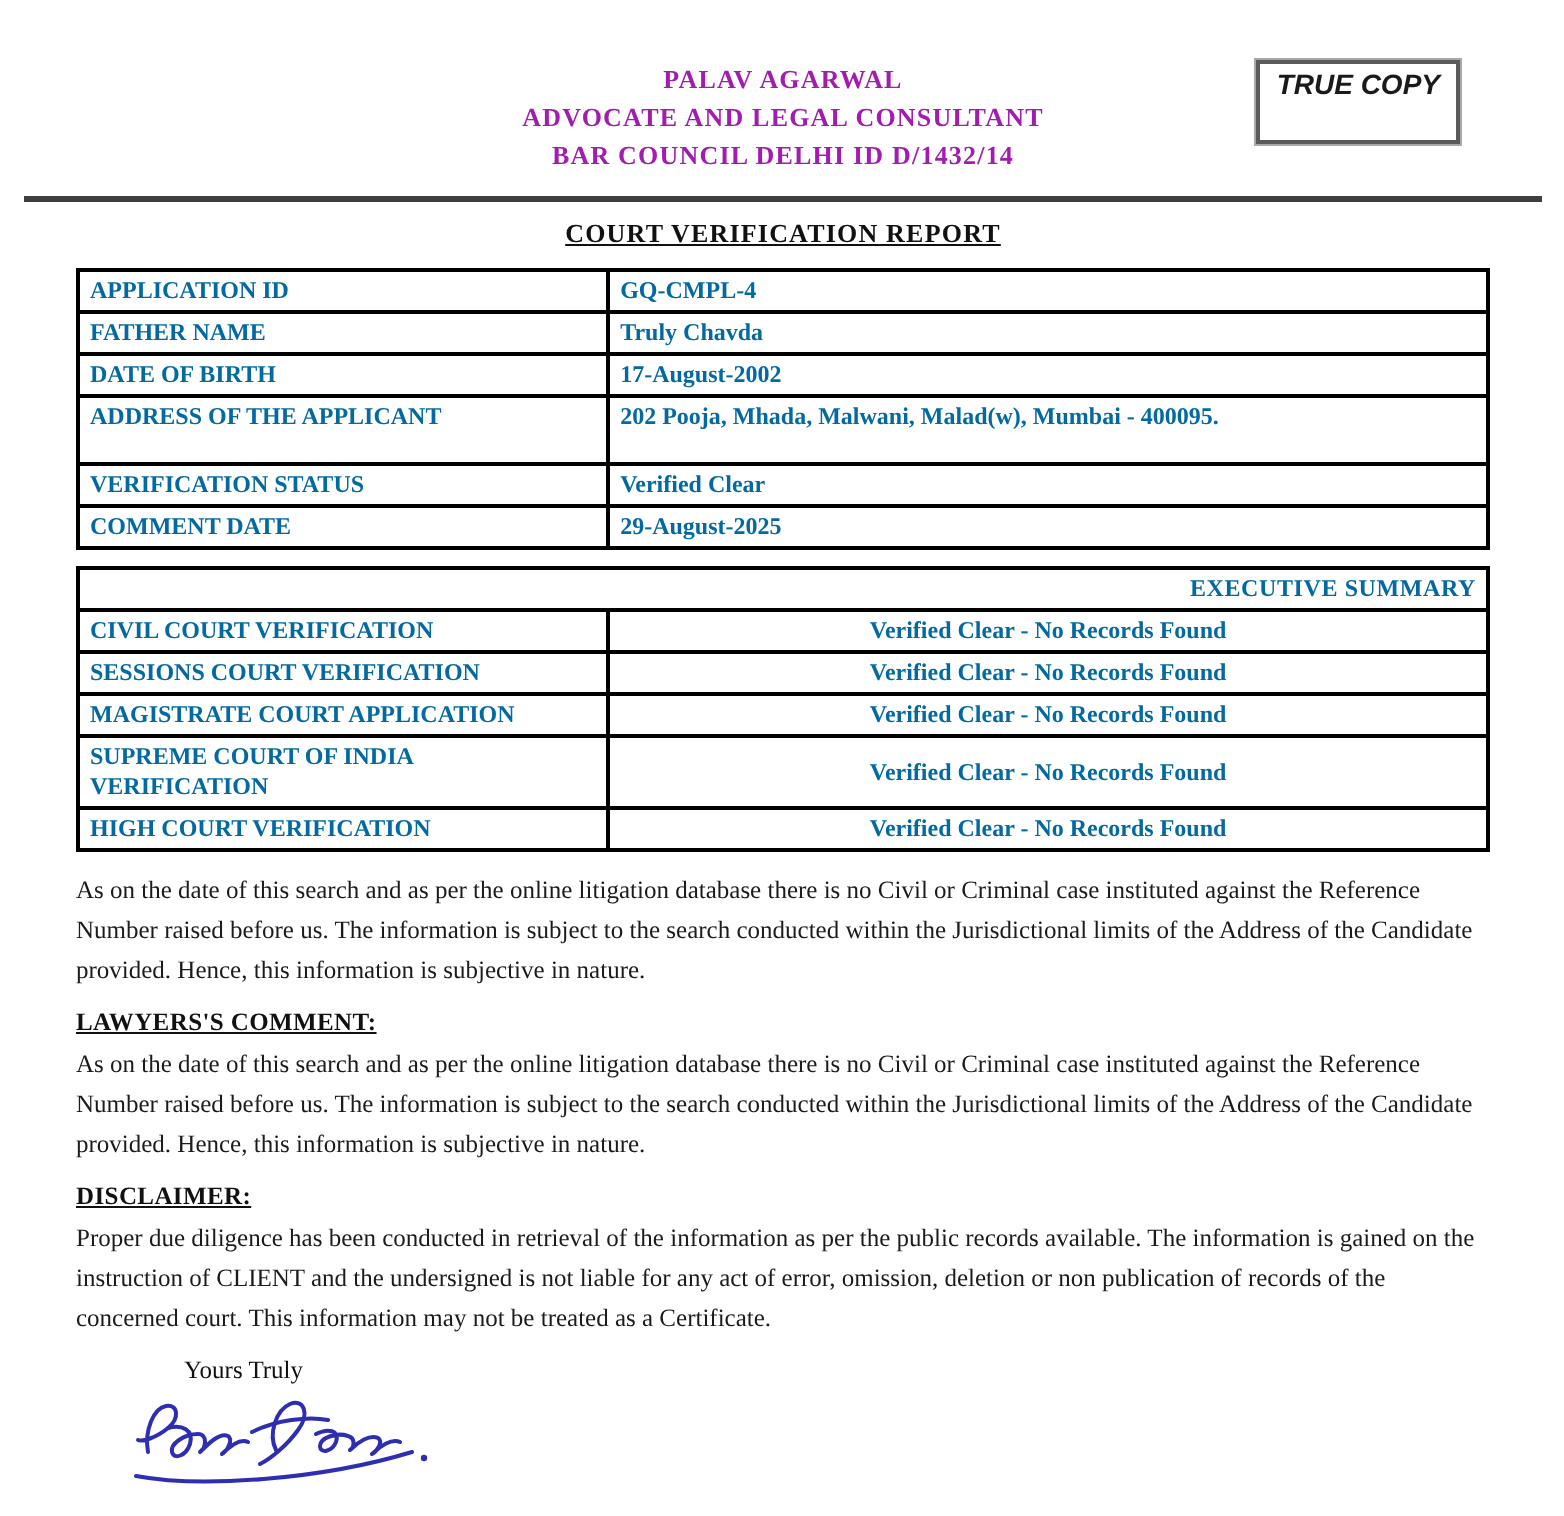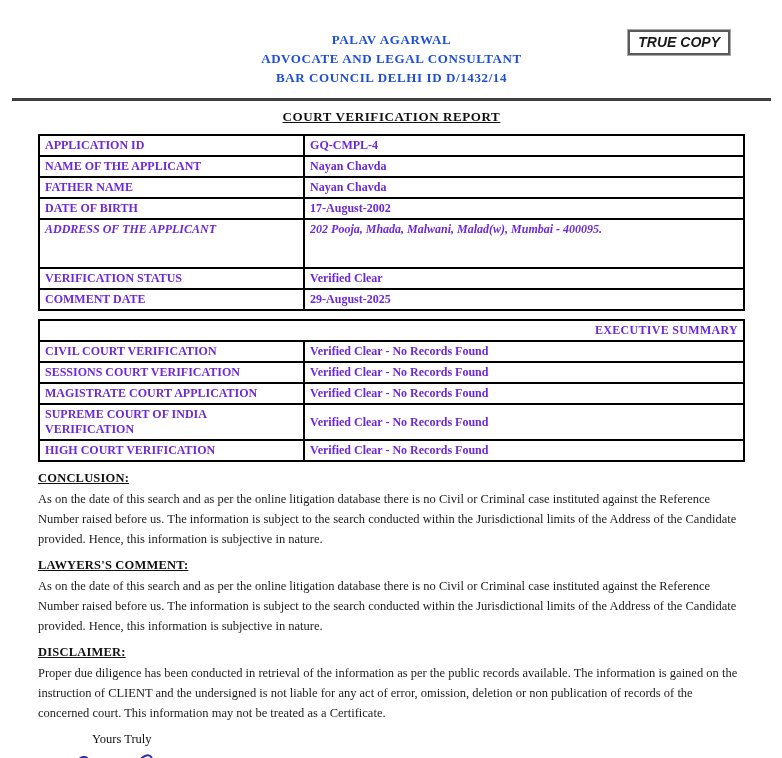--- a/index.html
+++ b/index.html
@@ -7,44 +7,44 @@
     margin: 0; padding: 0;
     width: 782px; height: 758px;
     background: #ffffff;
     font-family: "Liberation Serif", "DejaVu Serif", serif;
     color: #111111;
     overflow: hidden;
   }
   .page { position: relative; width: 782px; height: 758px; padding: 30px 37px 0 38px; }
 
   
-  .letterhead { text-align: center; font-weight: bold; font-size: 13px; line-height: 19px; letter-spacing: 0.6px; color: #1d4ed8; }
+  .letterhead { text-align: center; font-weight: bold; font-size: 13px; line-height: 19px; letter-spacing: 0.6px; color: #a21caf; }
   .stamp-box {
     position: absolute; top: 30px; right: 52px;
     border: 2px solid #5a5a5a;
     box-shadow: 0 0 0 1px #a9a9a9;
-    padding: 2px 8px 3px 8px;
+    padding: 2px 8px 20px 8px;
     font-family: "Liberation Sans", sans-serif;
     font-style: italic; font-weight: bold; font-size: 14px; color: #1a1a1a;
     background: #ffffff;
   }
   .rule { margin: 11px -26px 0 -26px; height: 3px; background: #3f3f3f; border: 0; }
 
   .report-title { margin: 8px 0 0 0; text-align: center; font-size: 13px; font-weight: bold; text-decoration: underline; letter-spacing: 0.6px; }
 
   
-  table { border-collapse: collapse; width: 100%; font-size: 12px; font-weight: bold; color: #6d28d9; }
+  table { border-collapse: collapse; width: 100%; font-size: 12px; font-weight: bold; color: #0369a1; }
   td, th { border: 2px solid #000; padding: 2px 5px; line-height: 15px; }
   .applicant-table { margin-top: 9px; }
   .applicant-table td.cell-label { width: 37.6%; }
-  .applicant-table tr.tall-row td { height: 49px; vertical-align: top; font-style: italic; }
+  .applicant-table tr.tall-row td { height: 34px; vertical-align: top; }
   .summary-table { margin-top: 8px; }
   .summary-table th { text-align: right; letter-spacing: 0.3px; }
   .summary-table td.cell-label { width: 37.6%; text-align: left; }
-  .summary-table td.cell-value { text-align: left; }
+  .summary-table td.cell-value { text-align: center; }
 
   
   .text-section { margin-top: 9px; }
   .section-heading { font-size: 12.5px; font-weight: bold; text-decoration: underline; letter-spacing: 0.2px; }
   .section-body { margin: 3px 0 0 0; font-size: 12.5px; line-height: 20px; color: #1b1b1b; }
 
   
   .salutation { margin: 9px 0 0 54px; font-size: 12.5px; }
   .signature-wrap { margin: 2px 0 0 22px; height: 50px; }
 </style>
@@ -67,26 +67,22 @@
 
   <h1 class="report-title">COURT VERIFICATION REPORT</h1>
 
   <table class="applicant-table">
     <tbody>
       <tr>
         <td class="cell-label">APPLICATION ID</td>
         <td class="cell-value">GQ-CMPL-4</td>
       </tr>
       <tr>
-        <td class="cell-label">NAME OF THE APPLICANT</td>
-        <td class="cell-value">Nayan Chavda</td>
-      </tr>
-      <tr>
         <td class="cell-label">FATHER NAME</td>
-        <td class="cell-value">Nayan Chavda</td>
+        <td class="cell-value">Truly Chavda</td>
       </tr>
       <tr>
         <td class="cell-label">DATE OF BIRTH</td>
         <td class="cell-value">17-August-2002</td>
       </tr>
       <tr class="tall-row">
         <td class="cell-label">ADDRESS OF THE APPLICANT</td>
         <td class="cell-value">202 Pooja, Mhada, Malwani, Malad(w), Mumbai - 400095.</td>
       </tr>
       <tr>
@@ -122,21 +118,20 @@
         <td class="cell-value">Verified Clear - No Records Found</td>
       </tr>
       <tr>
         <td class="cell-label">HIGH COURT VERIFICATION</td>
         <td class="cell-value">Verified Clear - No Records Found</td>
       </tr>
     </tbody>
   </table>
 
   <section class="text-section">
-    <div class="section-heading">CONCLUSION:</div>
     <p class="section-body">As on the date of this search and as per the online litigation database there is no Civil or Criminal case instituted against the Reference Number raised before us. The information is subject to the search conducted within the Jurisdictional limits of the Address of the Candidate provided. Hence, this information is subjective in nature.</p>
   </section>
 
   <section class="text-section">
     <div class="section-heading">LAWYERS'S COMMENT:</div>
     <p class="section-body">As on the date of this search and as per the online litigation database there is no Civil or Criminal case instituted against the Reference Number raised before us. The information is subject to the search conducted within the Jurisdictional limits of the Address of the Candidate provided. Hence, this information is subjective in nature.</p>
   </section>
 
   <section class="text-section">
     <div class="section-heading">DISCLAIMER:</div>

